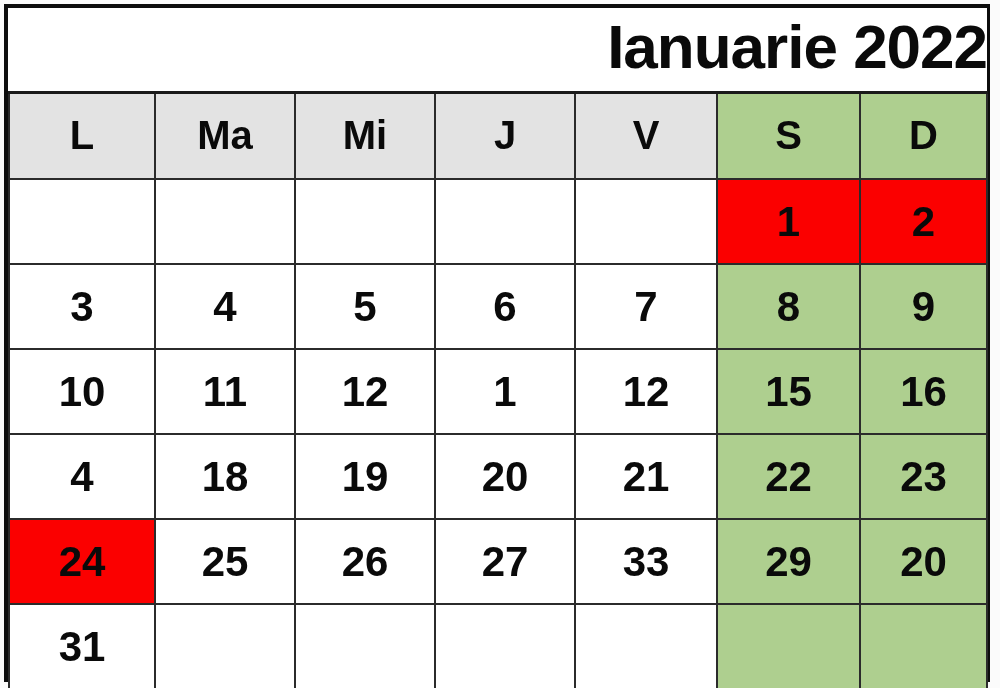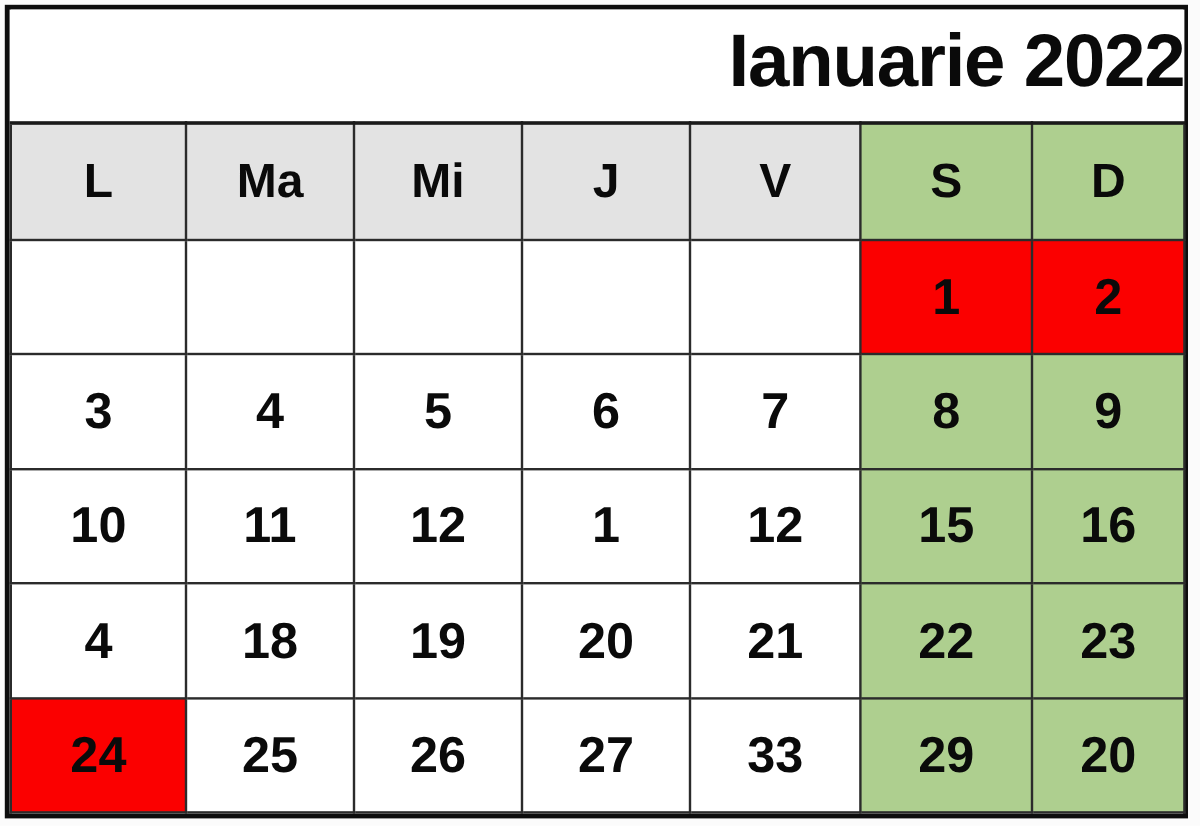--- a/index.html
+++ b/index.html
@@ -242,16 +242,39 @@
             <td class="day-cell bg-empty">
               <span class="day-num">33</span>
             </td>
             <td class="day-cell bg-weekend">
               <span class="day-num">29</span>
             </td>
             <td class="day-cell bg-weekend">
               <span class="day-num">20</span>
             </td>
           </tr>
+          <tr class="week-row">
+            <td class="day-cell bg-empty">
+              <span class="day-num">31</span>
+            </td>
+            <td class="day-cell bg-empty">
+              <span class="day-num"></span>
+            </td>
+            <td class="day-cell bg-empty">
+              <span class="day-num"></span>
+            </td>
+            <td class="day-cell bg-empty">
+              <span class="day-num"></span>
+            </td>
+            <td class="day-cell bg-empty">
+              <span class="day-num"></span>
+            </td>
+            <td class="day-cell bg-weekend">
+              <span class="day-num"></span>
+            </td>
+            <td class="day-cell bg-weekend">
+              <span class="day-num"></span>
+            </td>
+          </tr>
         </tbody>
     </table>
   </div>
 </div>
 
 </body></html>

